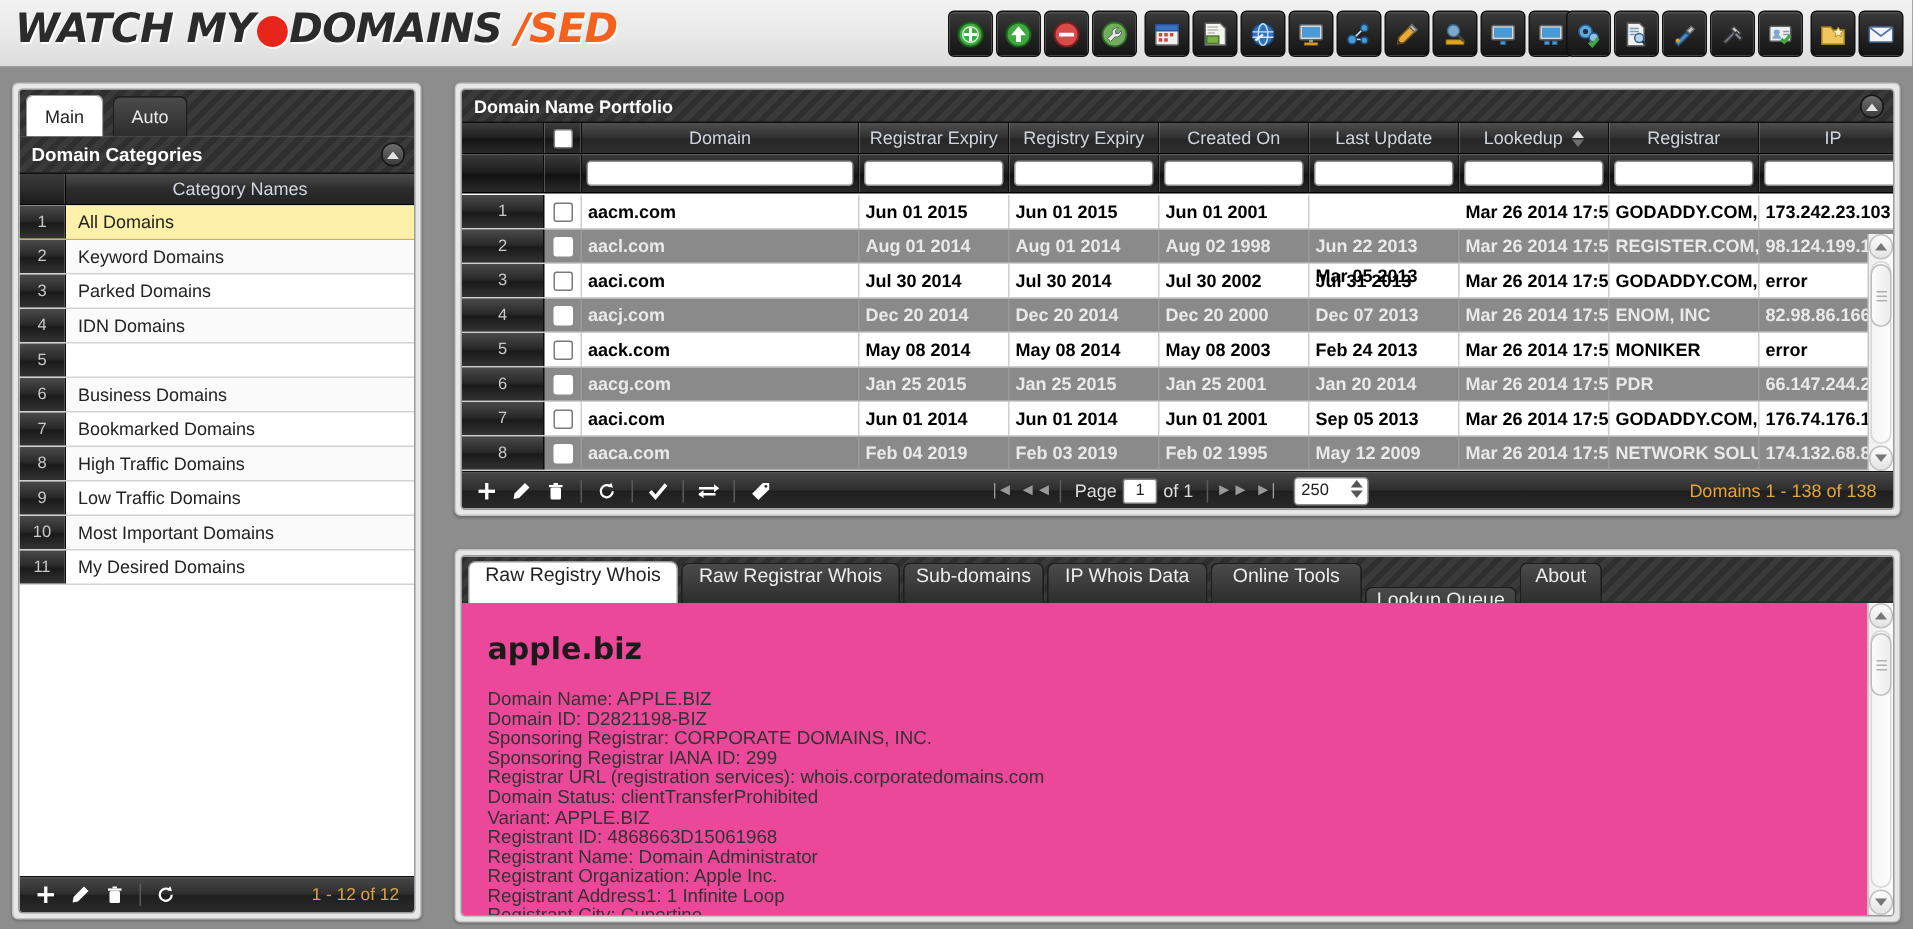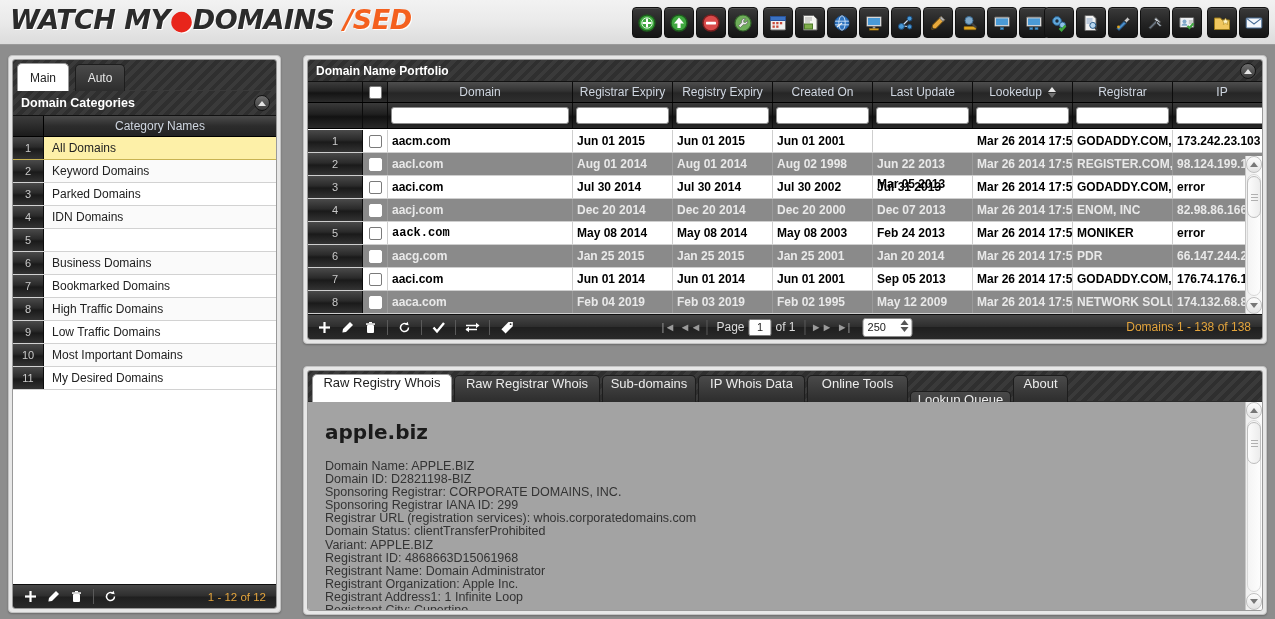--- a/index.html
+++ b/index.html
@@ -261,21 +261,21 @@
     position: absolute; top: 4px; height: 27px;
     display: flex; align-items: flex-start; justify-content: center;
     font-size: 13px; border-radius: 5px 5px 0 0; cursor: pointer; padding: 0 12px;
     white-space: nowrap;
   }
   .dtab.active { background:#fff; color:#222; top:3px; height:28px; border:1px solid #9a9a9a; border-bottom:none; }
   .dtab.inactive { background: linear-gradient(to bottom,#4a4a4a,#2d2d2d); color:#ececec; border:1px solid #1d1d1d; border-bottom:none; }
 
   .whois {
     position: absolute; left: 0; right: 17px; top: 31px; bottom: 0;
-    background: #a3a3a3; padding: 18px 0 0 17px; overflow: hidden;
+    background: #ec4899; padding: 18px 0 0 17px; overflow: hidden;
   }
   .whois h1 { margin: 0 0 16px 0; font-size: 20px; color: #1b1b1b; font-family: "DejaVu Sans", sans-serif; }
   .whois pre {
     margin: 0; font-family: "Liberation Sans", sans-serif;
     font-size: 12.5px; color: #333; line-height: 13.1px;
     white-space: pre;
   }
   .whois pre span { display:block; height: 13.1px; }
 </style>
 </head>
@@ -691,21 +691,21 @@
               <div class="c" style="width: 100px; flex: 0 0 100px;">Dec 07 2013</div>
               <div class="c" style="width: 100px; flex: 0 0 100px;">Mar 26 2014 17:57:</div>
               <div class="c" style="width: 100px; flex: 0 0 100px;">ENOM, INC</div>
               <div class="c" style="width: 99px; flex: 0 0 99px;">82.98.86.166</div>
             </div>
             <div class="grow">
               <div class="c rownum" style="width: 55px; flex: 0 0 55px;">5</div>
               <div class="c chk" style="width: 25px; flex: 0 0 25px;">
                 <div class="cbox"></div>
               </div>
-              <div class="c" style="width: 185px; flex: 0 0 185px; font-family: Liberation Mono, monospace;">aack.com</div>
+              <div class="c" style="width: 185px; flex: 0 0 185px;">aack.com</div>
               <div class="c" style="width: 100px; flex: 0 0 100px;">May 08 2014</div>
               <div class="c" style="width: 100px; flex: 0 0 100px;">May 08 2014</div>
               <div class="c" style="width: 100px; flex: 0 0 100px;">May 08 2003</div>
               <div class="c" style="width: 100px; flex: 0 0 100px;">Feb 24 2013</div>
               <div class="c" style="width: 100px; flex: 0 0 100px;">Mar 26 2014 17:57:</div>
               <div class="c" style="width: 100px; flex: 0 0 100px;">MONIKER</div>
               <div class="c" style="width: 99px; flex: 0 0 99px;">error</div>
             </div>
             <div class="grow alt">
               <div class="c rownum" style="width: 55px; flex: 0 0 55px;">6</div>

